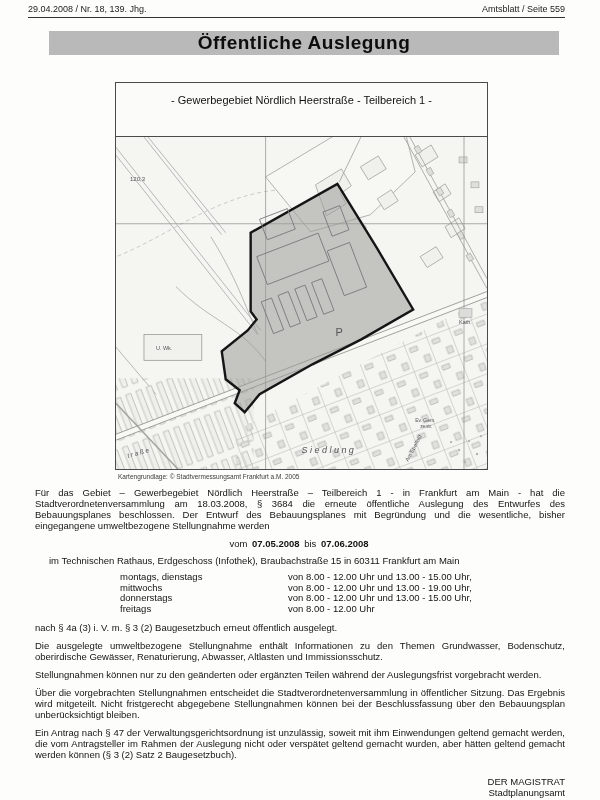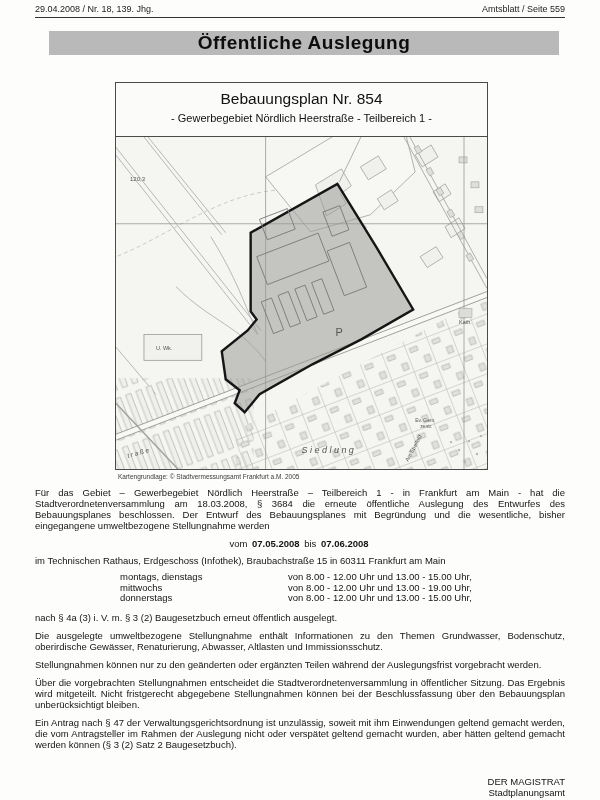--- a/index.html
+++ b/index.html
@@ -1,38 +1,38 @@
 <!DOCTYPE html>
 <html lang="de"><head>
 <meta charset="utf-8">
 <style>
   html,body{margin:0;padding:0;}
   body{width:600px;height:800px;background:#ffffff;font-family:"Liberation Sans","DejaVu Sans",sans-serif;color:#1a1a1a;position:relative;overflow:hidden;}
   .page{position:absolute;inset:0;background:#fdfdfc;}
 
   
-  .runhead{position:absolute;top:4px;left:35px;right:35px;display:flex;justify-content:space-between;font-size:9px;color:#222;border-bottom:1.2px solid #333;padding-bottom:3px;}
+  .runhead{position:absolute;top:4px;left:28px;right:35px;display:flex;justify-content:space-between;font-size:9px;color:#222;border-bottom:1.2px solid #333;padding-bottom:3px;}
 
   
   .banner{position:absolute;top:31px;left:49px;width:510px;height:24px;display:flex;align-items:center;justify-content:center;font-size:19px;font-weight:bold;color:#0d0d0d;letter-spacing:.5px;}
 
   
   .planbox{position:absolute;top:82px;left:115px;width:373px;height:388px;border:1px solid #4a4a4a;background:#fbfbf9;box-sizing:border-box;}
   .planbox .titleblock{height:54px;border-bottom:1px solid #4a4a4a;text-align:center;box-sizing:border-box;padding-top:7px;}
   .plan-title{font-size:15.5px;color:#111;}
   .plan-subtitle{font-size:11px;color:#111;margin-top:4px;}
   .mapwrap{width:371px;height:332px;overflow:hidden;}
   .map-caption{position:absolute;top:473px;left:118px;font-size:6.5px;color:#3a3a3a;}
 
   
   .copy{position:absolute;top:487px;left:35px;width:530px;font-size:9.5px;line-height:11px;color:#141414;}
   .copy p{margin:0 0 7px 0;text-align:justify;}
   .dateline{text-align:center;margin:1px 0 6px 0;}
   .dateline b{margin:0 2px;}
-  .loc{margin:0 0 6px 0;}
+  .loc{margin:0 0 6px 14px;}
   .sched{margin:0 0 8px 85px;line-height:10.5px;}
   .sched .row{display:flex;gap:8px;}
   .sched .days{width:160px;}
   .signature{position:absolute;top:776px;right:35px;text-align:right;font-size:9.5px;line-height:11px;color:#141414;}
 
   
   .mlabel{font-family:"Liberation Sans","DejaVu Sans",sans-serif;fill:#555;}
 </style>
 </head>
 <body>
@@ -43,21 +43,20 @@
     <span>29.04.2008 / Nr. 18, 139. Jhg.</span>
     <span>Amtsblatt / Seite 559</span>
   </div>
 
   <div class="banner" id="banner" style="background: rgb(185, 185, 185);">
     <span>Öffentliche Auslegung</span>
   </div>
 
   <div class="planbox">
     <div class="titleblock">
-      <div class="plan-title">Bebauungsplan Nr. 854</div>
       <div class="plan-subtitle">- Gewerbegebiet Nördlich Heerstraße - Teilbereich 1 -</div>
     </div>
     <div class="mapwrap">
       <svg width="371" height="332" viewBox="0 0 372 333">
         <defs>
           <clipPath id="mapClip">
               <rect x="0" y="0" width="372" height="333"></rect>
             </clipPath>
           <pattern id="grid1" width="24" height="28" patternUnits="userSpaceOnUse" patternTransform="rotate(-21 260 280)">
             <path d="M0,0 H24 M0,0 V28" stroke="#b3b3b0" stroke-width="1" fill="none"></path>
@@ -188,20 +187,24 @@
         <span class="hours">von 8.00 - 12.00 Uhr und 13.00 - 15.00 Uhr,</span>
       </div>
       <div class="row">
         <span class="days">mittwochs</span>
         <span class="hours">von 8.00 - 12.00 Uhr und 13.00 - 19.00 Uhr,</span>
       </div>
       <div class="row">
         <span class="days">donnerstags</span>
         <span class="hours">von 8.00 - 12.00 Uhr und 13.00 - 15.00 Uhr,</span>
       </div>
+      <div class="row">
+        <span class="days">freitags</span>
+        <span class="hours">von 8.00 - 12.00 Uhr</span>
+      </div>
     </div>
     <p>nach § 4a (3) i. V. m. § 3 (2) Baugesetzbuch erneut öffentlich ausgelegt.</p>
     <p>Die ausgelegte umweltbezogene Stellungnahme enthält Informationen zu den Themen Grundwasser, Bodenschutz, oberirdische Gewässer, Renaturierung, Abwasser, Altlasten und Immissionsschutz.</p>
     <p>Stellungnahmen können nur zu den geänderten oder ergänzten Teilen während der Auslegungsfrist vorgebracht werden.</p>
     <p>Über die vorgebrachten Stellungnahmen entscheidet die Stadtverordnetenversammlung in öffentlicher Sitzung. Das Ergebnis wird mitgeteilt. Nicht fristgerecht abgegebene Stellungnahmen können bei der Beschlussfassung über den Bebauungsplan unberücksichtigt bleiben.</p>
     <p>Ein Antrag nach § 47 der Verwaltungsgerichtsordnung ist unzulässig, soweit mit ihm Einwendungen geltend gemacht werden, die vom Antragsteller im Rahmen der Auslegung nicht oder verspätet geltend gemacht wurden, aber hätten geltend gemacht werden können (§ 3 (2) Satz 2 Baugesetzbuch).</p>
   </div>
 
   <div class="signature">
     <div>DER MAGISTRAT</div>

